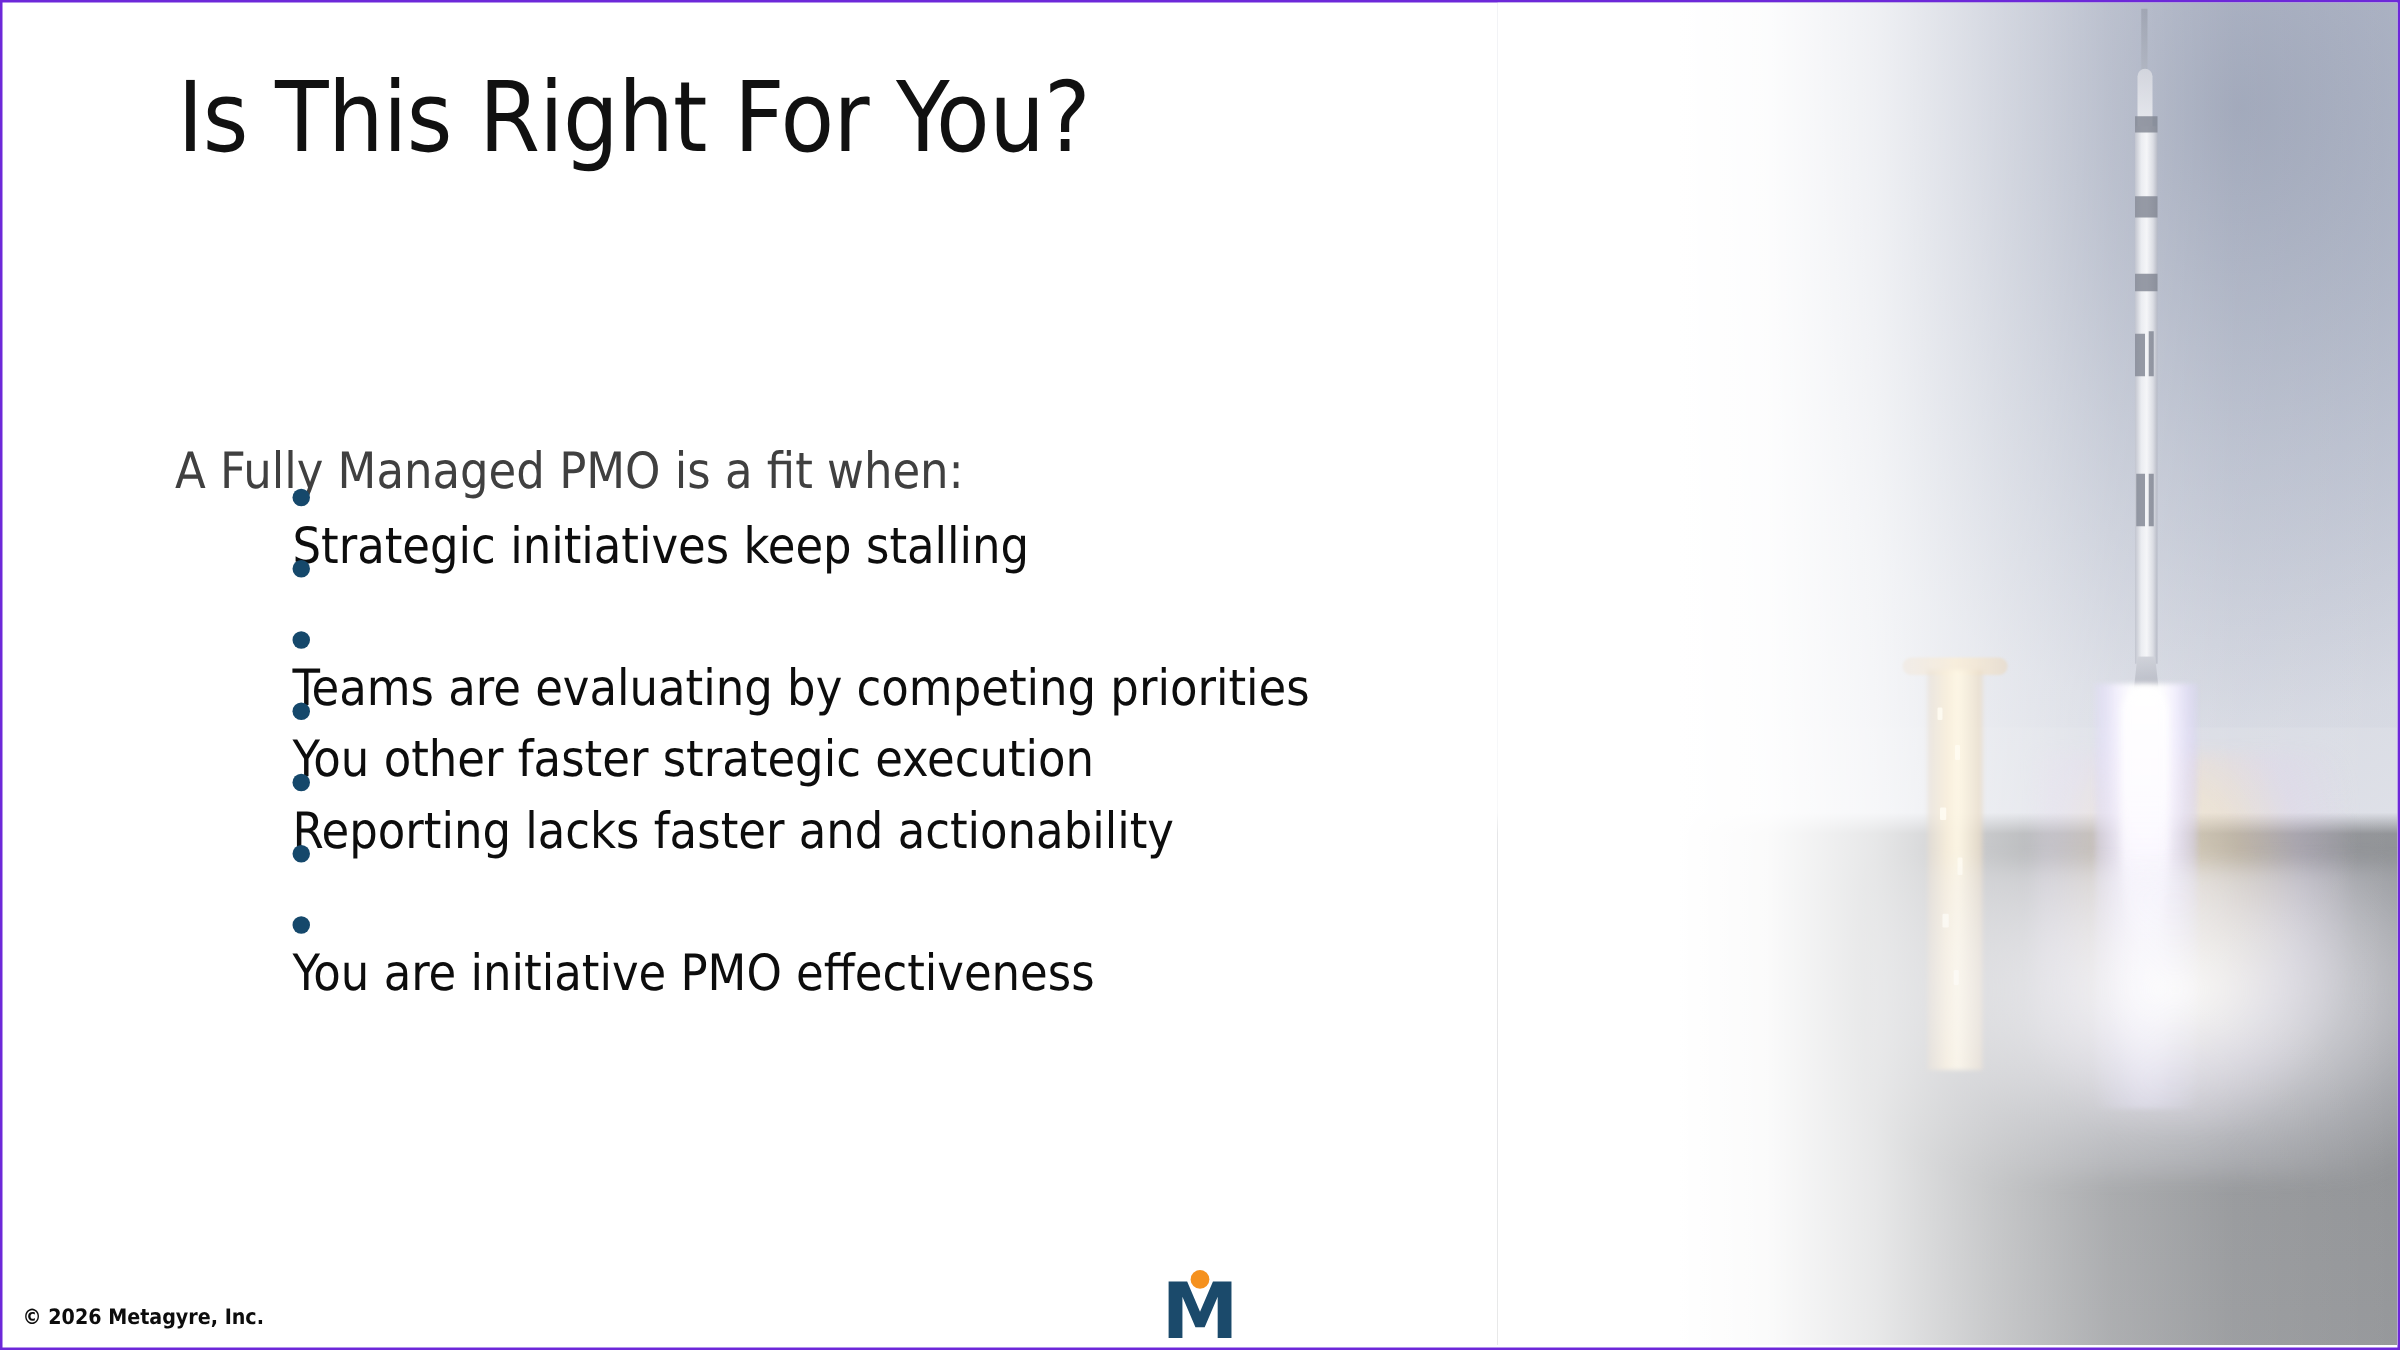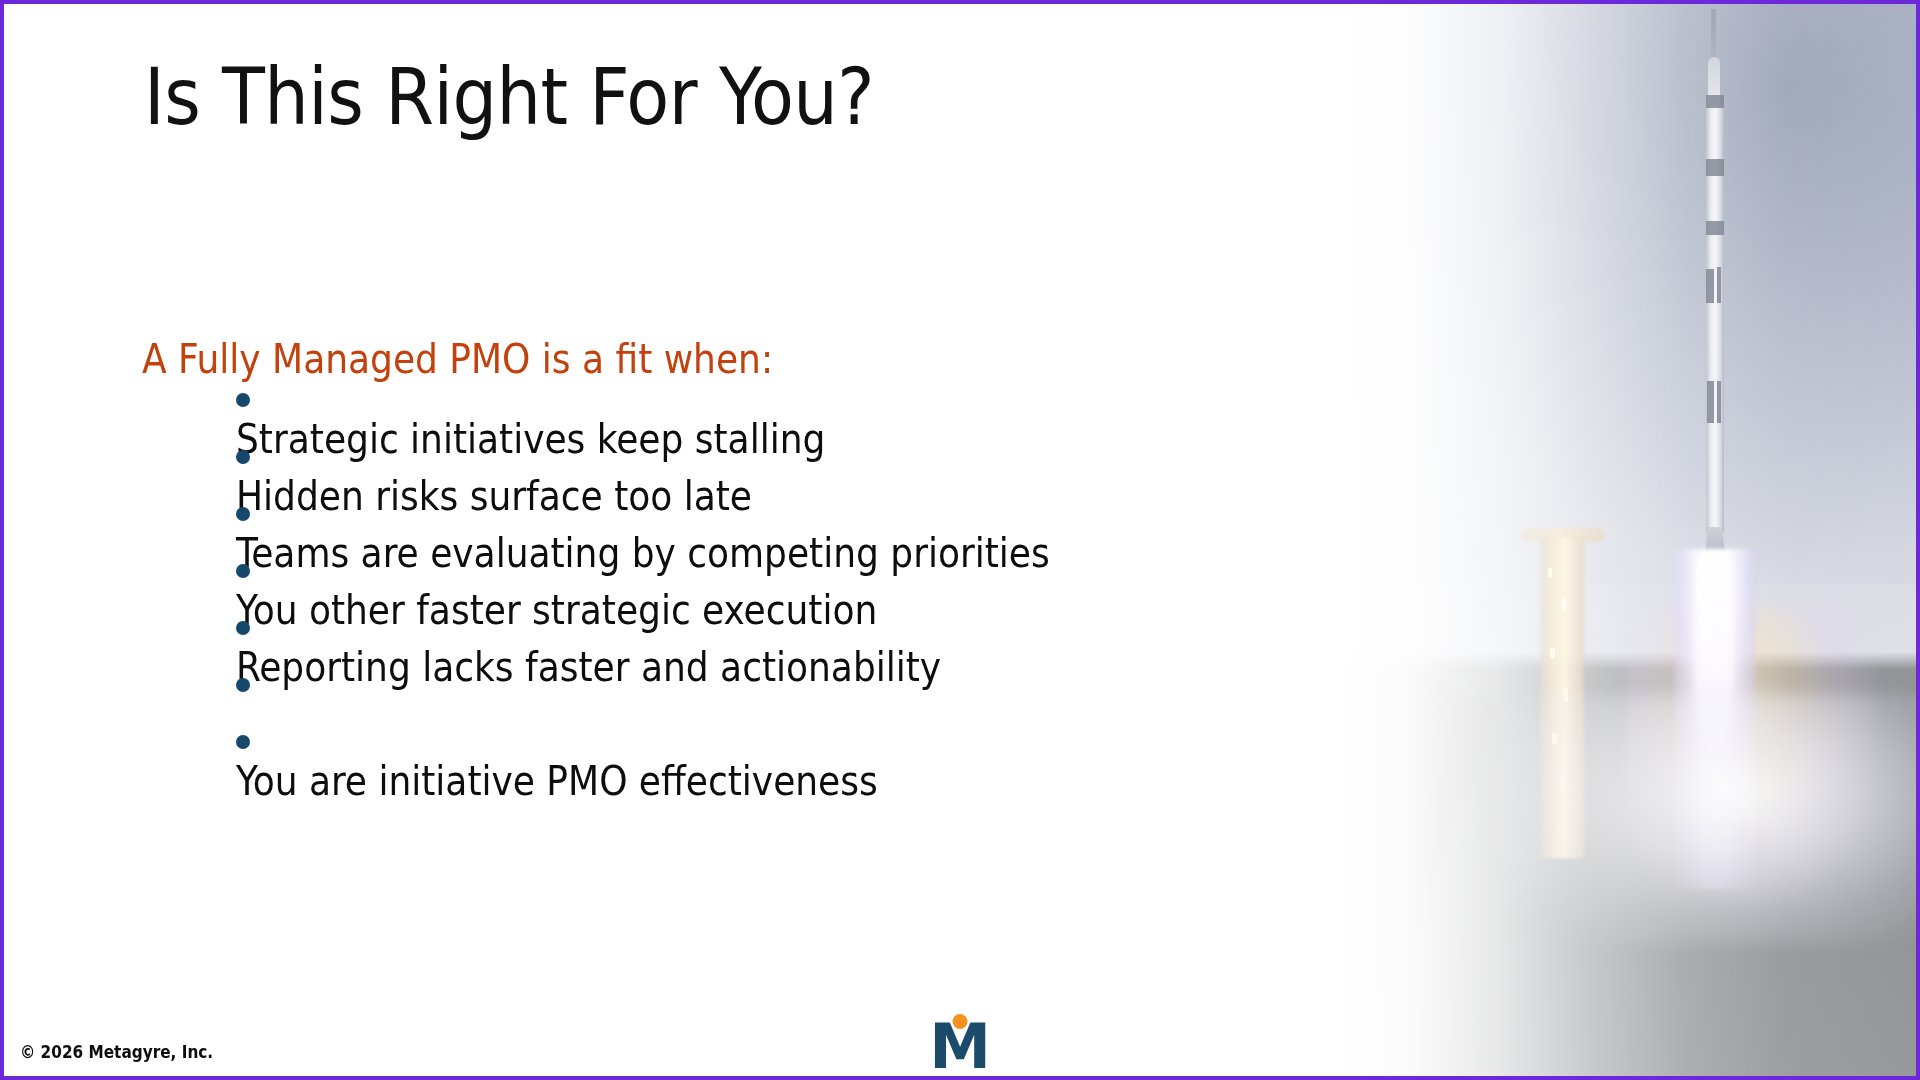--- a/index.html
+++ b/index.html
@@ -15,21 +15,21 @@
     font-family: "Liberation Sans", sans-serif;
   }
 
   
   .slide {
     position: relative;
     width: 1920px;
     height: 1080px;
     background: #ffffff;
     box-sizing: border-box;
-    border: 4px solid #6d28d9;
+    border: 2px solid #6d28d9;
     overflow: hidden;
   }
 
   
   .photo-wrap {
     position: absolute;
     top: 0;
     right: 0;
     width: 720px;
     height: 1074px;
@@ -244,24 +244,24 @@
     font-weight: 300;
     letter-spacing: -0.5px;
     color: #111111;
     font-family: "DejaVu Sans Condensed", "Liberation Sans Narrow", "Liberation Sans", sans-serif;
     white-space: nowrap;
   }
 
   .lead {
     position: absolute;
     left: 138px;
-    top: 332px;
+    top: 352px;
     font-size: 40px;
     font-weight: 400;
-    color: #c2410c;
+    color: #404040;
     font-family: "DejaVu Sans Condensed", "Liberation Sans Narrow", "Liberation Sans", sans-serif;
     white-space: nowrap;
   }
 
   .bullets {
     position: absolute;
     left: 232px;
     top: 398px;
     margin: 0;
     padding: 0;
@@ -382,21 +382,20 @@
 
   <div class="lead">A Fully Managed PMO is a fit when:</div>
 
   <ul class="bullets">
     <li>
       <span class="dot"></span>
       <span>Strategic initiatives keep stalling</span>
     </li>
     <li>
       <span class="dot"></span>
-      <span>Hidden risks surface too late</span>
     </li>
     <li>
       <span class="dot"></span>
       <span>Teams are evaluating by competing priorities</span>
     </li>
     <li>
       <span class="dot"></span>
       <span>You other faster strategic execution</span>
     </li>
     <li>

